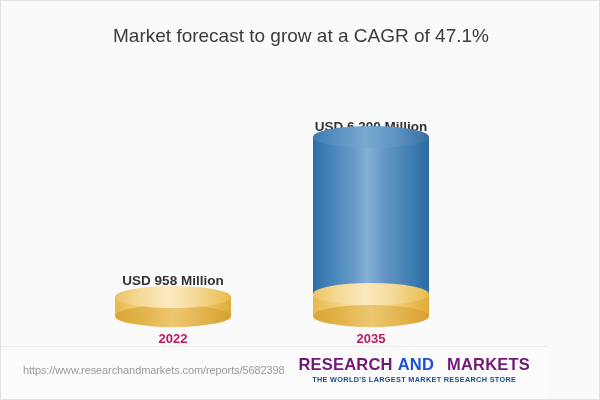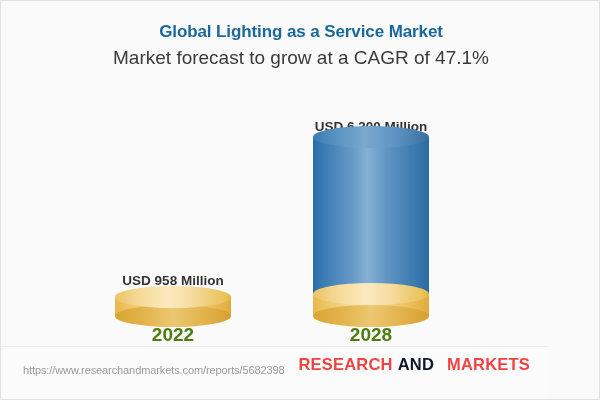--- a/index.html
+++ b/index.html
@@ -72,23 +72,23 @@
     white-space: nowrap;
   }
   #label-2022 { bottom: 58px; }
   #label-2028 { bottom: 212px; }
 
   .cat-label {
     position: absolute;
     bottom: 0px;
     width: 180px;
     text-align: center;
-    font-size: 19px;
-    font-weight: bold;
-    color: #4d7c0f;
+    font-size: 13px;
+    font-weight: bold;
+    color: #be185d;
   }
 
   
   .cyl {
     position: absolute;
     left: 32px;
     width: 116px;
   }
 
   
@@ -189,38 +189,37 @@
     top: 8px;
     text-align: center;
   }
   #logo-line {
     font-size: 16.5px;
     font-weight: bold;
     letter-spacing: 0.2px;
     line-height: 19px;
     white-space: nowrap;
   }
-  .logo-blue { color: #ef4444; }
-  .logo-gold { color: #0f172a; }
+  .logo-blue { color: #701a75; }
+  .logo-gold { color: #1d4ed8; }
   #logo-tagline {
     margin-top: 1px;
     font-size: 7.3px;
     font-weight: bold;
     color: #1b4f8a;
     letter-spacing: 0.32px;
     white-space: nowrap;
   }
 </style>
 </head>
 <body>
 
 <div id="card">
 
   <div id="header">
-    <div id="chart-title">Global Lighting as a Service Market</div>
     <div id="chart-subtitle">Market forecast to grow at a CAGR of 47.1%</div>
   </div>
 
   <div id="plot">
 
     <div class="col" id="col-2022">
       <div class="value-label" id="label-2022">USD 958 Million</div>
 
       <div class="cyl" id="cyl-2022">
         <div class="seg-body gold-body" style="top:11px; height:19px;"></div>
@@ -237,26 +236,27 @@
       <div class="cyl" id="cyl-2028">
 
         <div class="seg-body gold-body" style="top:168px; height:22px;"></div>
         <div class="ell ell-bot-gold" style="top:179px;"></div>
 
         <div class="seg-body blue-body" style="top:11px; height:157px;"></div>
         <div class="ell ell-top-gold" style="top:157px;"></div>
         <div class="ell ell-top-blue" style="top:0px;"></div>
       </div>
 
-      <div class="cat-label">2028</div>
+      <div class="cat-label">2035</div>
     </div>
 
   </div>
 
   <div id="footer">
     <div id="footer-url">https://www.researchandmarkets.com/reports/5682398</div>
 
     <div id="logo">
       <div id="logo-line"><span class="logo-blue">RESEARCH</span><span class="logo-gold" style="margin-left: 5px;">AND</span><span class="logo-blue" style="margin-left: 13px;">MARKETS</span></div>
+      <div id="logo-tagline">THE WORLD'S LARGEST MARKET RESEARCH STORE</div>
     </div>
   </div>
 
 </div>
 
 </body></html>

